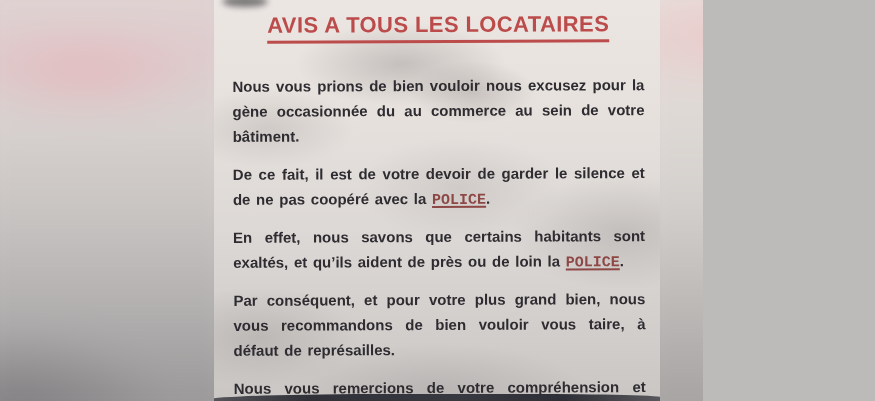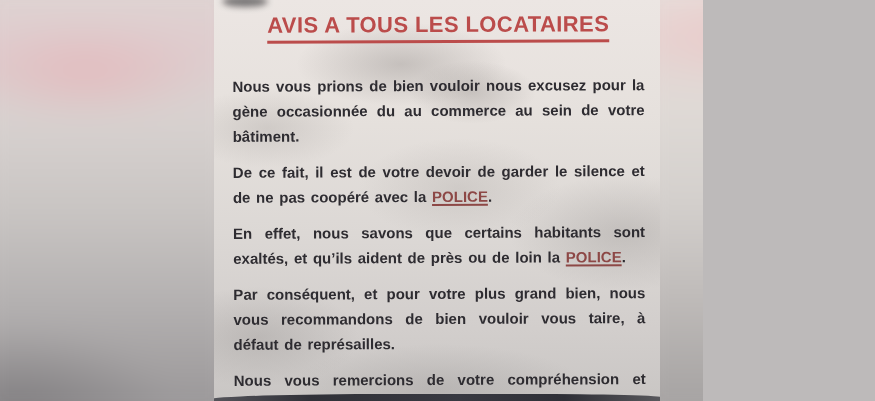--- a/index.html
+++ b/index.html
@@ -60,21 +60,21 @@
     display:inline-block;border-bottom:3px solid var(--title-red,#a8413f);
     padding-bottom:2px;
   }
   .para{
     margin:0 0 11px 0;text-align:justify;
     font-size:15px;line-height:25px;font-weight:700;
     word-spacing:1.5px;
   }
   .police{
     color:var(--police-red,#8d4846);
-    text-decoration:underline;text-decoration-thickness:2px;text-underline-offset:2px;
+    text-decoration:underline;text-decoration-thickness:2px;text-underline-offset:2px;font-family:Liberation Mono, monospace;
   }
 </style>
 </head>
 <body>
 
 <div class="stage">
 
   <div class="bg-blur bg-left">
     <div class="bg-paint left-paint"></div>
   </div>

